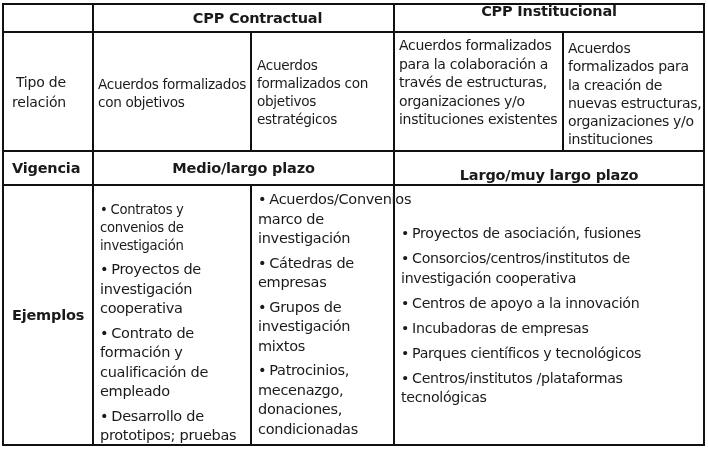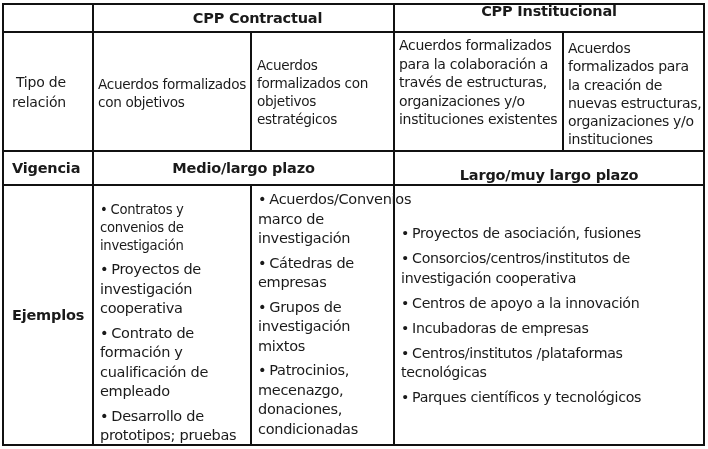--- a/index.html
+++ b/index.html
@@ -77,18 +77,18 @@
       <li class="ex"><span class="bullet">•</span><span>Patrocinios, mecenazgo, donaciones, condicionadas</span></li>
     </ul>
   </div>
 
   <div class="cell" style="left:399px; top:221px; width:300px;">
     <ul>
       <li class="ex" style="font-size:14.2px; margin-bottom:5.5px;"><span class="bullet">•</span><span>Proyectos de asociación, fusiones</span></li>
       <li class="ex" style="font-size:14.2px; margin-bottom:5.5px;"><span class="bullet">•</span><span>Consorcios/centros/institutos de investigación cooperativa</span></li>
       <li class="ex" style="font-size:14.2px; margin-bottom:5.5px;"><span class="bullet">•</span><span>Centros de apoyo a la innovación</span></li>
       <li class="ex" style="font-size:14.2px; margin-bottom:5.5px;"><span class="bullet">•</span><span>Incubadoras de empresas</span></li>
+      <li class="ex" style="font-size:14.2px; margin-bottom:5.5px;"><span class="bullet">•</span><span>Parques científicos y tecnológicos</span></li>
       <li class="ex" style="font-size:14.2px; margin-bottom:5.5px;"><span class="bullet">•</span><span>Centros/institutos /plataformas tecnológicas</span></li>
-      <li class="ex" style="font-size:14.2px; margin-bottom:5.5px;"><span class="bullet">•</span><span>Parques científicos y tecnológicos</span></li>
     </ul>
   </div>
 
 </div>
 
 </body></html>

